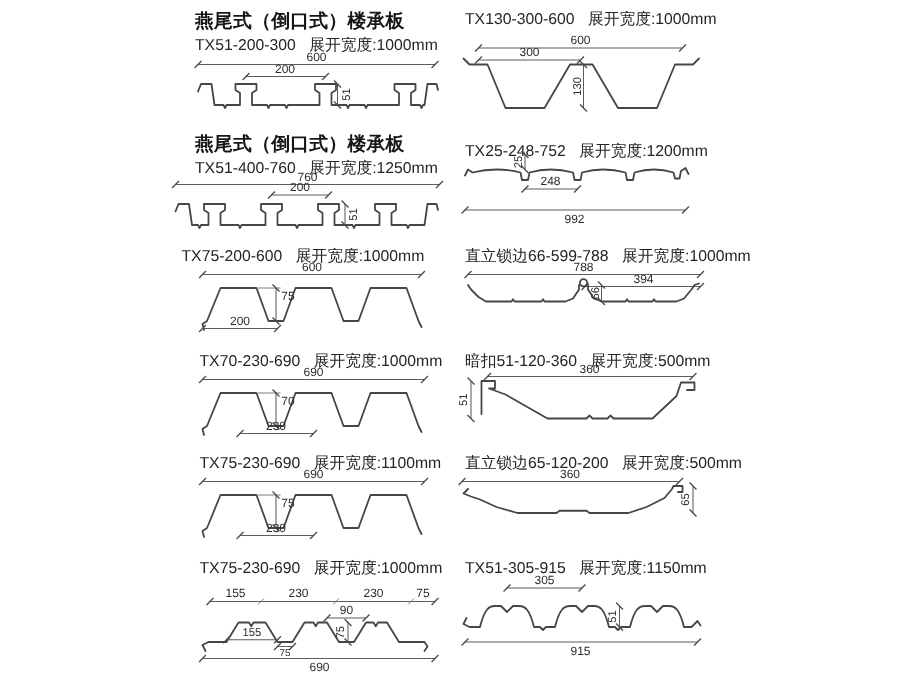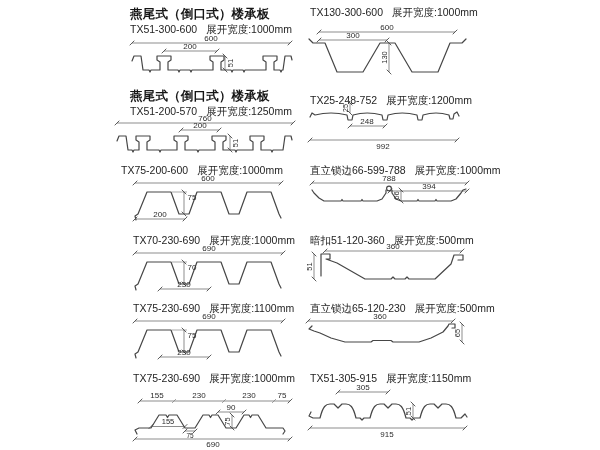--- a/index.html
+++ b/index.html
@@ -27,37 +27,37 @@
   <defs>
     <marker id="tk" markerWidth="7" markerHeight="7" refX="3.5" refY="3.5" orient="auto" markerUnits="userSpaceOnUse">
       <path d="M1.2,5.8 L5.8,1.2" stroke="#4a4a4a" stroke-width="0.9" fill="none"></path>
     </marker>
   </defs>
 </svg>
 
 <div class="panel" style="left:115px;top:4px">
   <div class="title" style="left:15px;top:2px">燕尾式（倒口式）楼承板</div>
   <div class="spec" style="left:15px;top:19px">
-    <span>TX51-300-600</span><span class="w">展开宽度:1000mm</span>
+    <span>TX51-200-300</span><span class="w">展开宽度:1000mm</span>
   </div>
   <svg style="left:15px;top:31px" width="165" height="44">
     <line class="d" x1="2" y1="8" x2="160" y2="8"></line>
     <text class="dt" x="81" y="5.5">600</text>
     <path class="p" d="M2,26 L4,21 L11,21 L13,35 L19,35 L20,37 L21,35 L30,35 L30,27 L27,25 L27,21 L41,21 L41,25 L38,27 L38,35 L48,35 L49,37 L50,35 L60,35 L61,37 L62,35 L83,35 L83,27 L80,25 L80,21 L94,21 L94,25 L91,27 L91,35 L101,35 L102,37 L103,35 L113,35 L114,37 L115,35 L136,35 L136,27 L133,25 L133,21 L147,21 L147,25 L144,27 L144,35 L150,35 L151,37 L152,35 L153,35 L155,21 L161,21 L162,25"></path>
     <line class="d" x1="34" y1="16" x2="87" y2="16"></line>
     <text class="dt" x="60" y="13.5">200</text>
     <line class="d" x1="95" y1="21" x2="95" y2="35"></line>
     <text class="dt md" transform="rotate(-90 103 28)" x="103" y="28">51</text>
   </svg>
 </div>
 
 <div class="panel" style="left:115px;top:86px">
   <div class="title" style="left:15px;top:2px">燕尾式（倒口式）楼承板</div>
   <div class="spec" style="left:15px;top:19px">
-    <span>TX51-200-570</span><span class="w">展开宽度:1250mm</span>
+    <span>TX51-400-760</span><span class="w">展开宽度:1250mm</span>
   </div>
   <svg style="left:0px;top:30px" width="190" height="38">
     <line class="d" x1="2" y1="7" x2="178" y2="7"></line>
     <text class="dt" x="90" y="4.5">760</text>
     <path class="p" d="M2,25 L4,20 L11,20 L13,34 L17,34 L18,36 L19,34 L24,34 L24,26 L21,24 L21,20 L35,20 L35,24 L32,26 L32,34 L44,34 L45,36 L46,34 L62,34 L62,26 L59,24 L59,20 L73,20 L73,24 L70,26 L70,34 L82,34 L83,36 L84,34 L100,34 L100,26 L97,24 L97,20 L111,20 L111,24 L108,26 L108,34 L120,34 L121,36 L122,34 L138,34 L138,26 L135,24 L135,20 L149,20 L149,24 L146,26 L146,34 L156,34 L157,36 L158,34 L168,34 L170,20 L176,20 L177,24"></path>
     <line class="d" x1="66" y1="14" x2="104" y2="14"></line>
     <text class="dt" x="85" y="11.5">200</text>
     <line class="d" x1="115" y1="20" x2="115" y2="34"></line>
     <text class="dt md" transform="rotate(-90 123 27)" x="123" y="27">51</text>
   </svg>
@@ -192,21 +192,21 @@
     <line class="d" x1="20" y1="7" x2="157" y2="7"></line>
     <text class="dt" x="88" y="4.5">360</text>
     <path class="p" d="M16,32 L16,10 L25,10 L25,15 L21,15 L32,19 L60,35 L86,35 L88,33 L90,35 L100,35 L102,33 L104,35 L130,35 L146,20 L149,11 L158,11 L158,16 L153,16"></path>
     <line class="d" x1="9" y1="10" x2="9" y2="35"></line>
     <text class="dt md" transform="rotate(-90 6.5 22.5)" x="6.5" y="22.5">51</text>
   </svg>
 </div>
 
 <div class="panel" style="left:305px;top:300px">
   <div class="spec" style="left:5px;top:2px">
-    <span>直立锁边65-120-230</span><span class="w">展开宽度:500mm</span>
+    <span>直立锁边65-120-200</span><span class="w">展开宽度:500mm</span>
   </div>
   <svg style="left:0px;top:14px" width="200" height="38">
     <line class="d" x1="3" y1="7" x2="148" y2="7"></line>
     <text class="dt" x="75" y="4.5">360</text>
     <path class="p" d="M7,12 L4,15 L9,17 L15,19 L26,24 L40,28 L66,28 L68,26.5 L86,26.5 L88,28 L114,28 L126,24 L138,18 L143,12 L144,10 L150,10 L150,14 L147,14"></path>
     <line class="d" x1="157" y1="10" x2="157" y2="28"></line>
     <text class="dt md" transform="rotate(-90 154.5 19)" x="154.5" y="19">65</text>
   </svg>
 </div>
 

